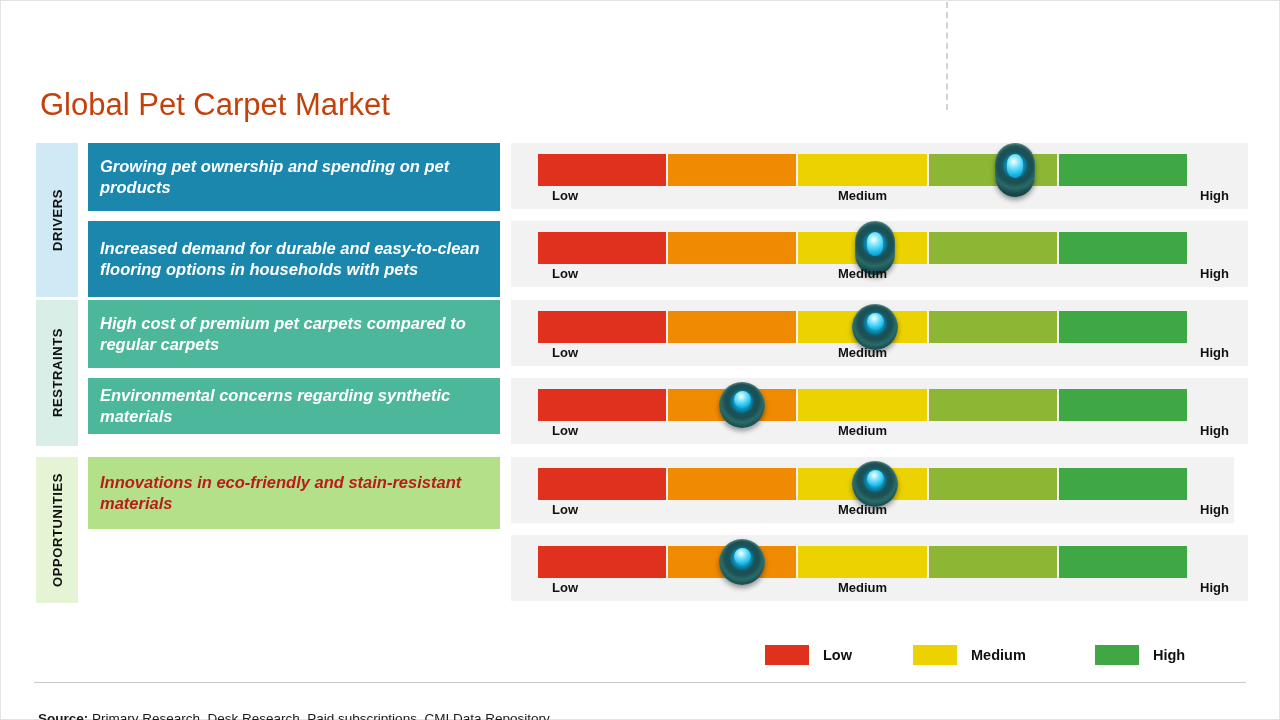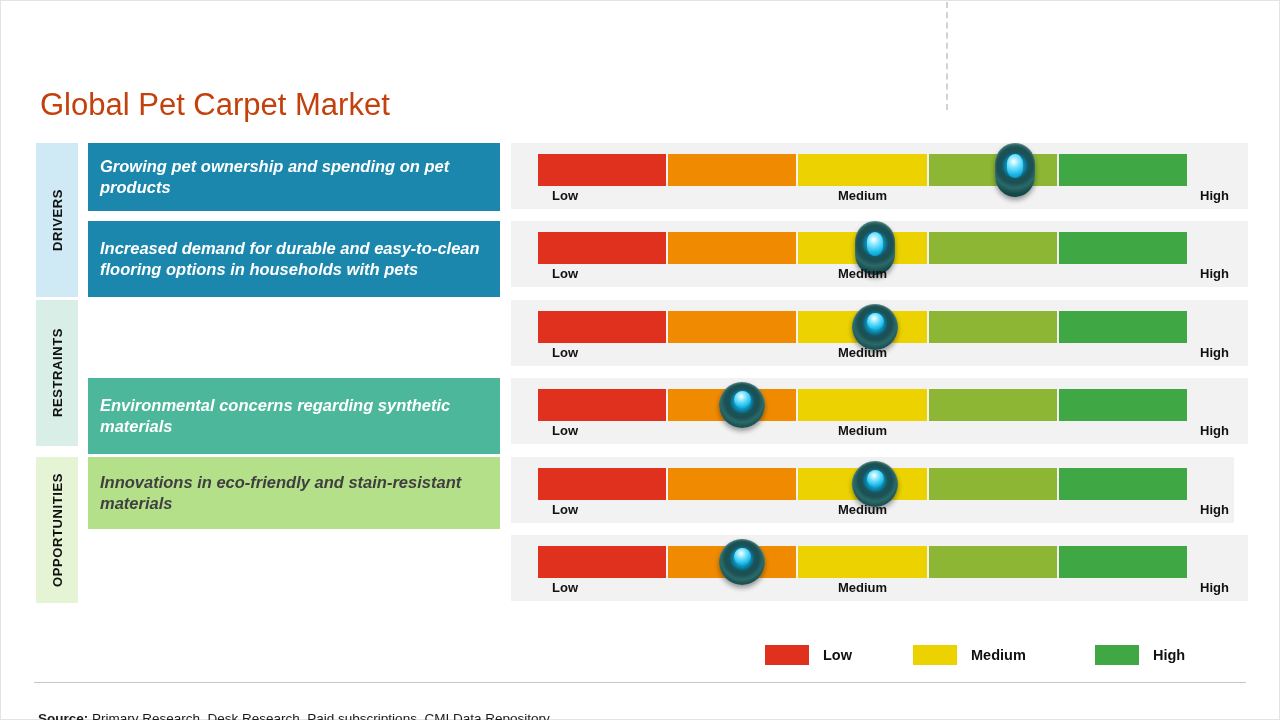--- a/index.html
+++ b/index.html
@@ -248,22 +248,23 @@
   </div>
   <div class="cat-strip" id="cat-1" style="top: 300px; height: 146px; background: rgb(216, 238, 230);">
     <span class="cat-label">RESTRAINTS</span>
   </div>
   <div class="cat-strip" id="cat-2" style="top: 457px; height: 146px; background: rgb(228, 244, 212);">
     <span class="cat-label">OPPORTUNITIES</span>
   </div>
 
   <div class="factor-box" id="fb-0" style="top: 143px; height: 68px; background: rgb(27, 135, 172); color: rgb(255, 255, 255);">Growing pet ownership and spending on pet products</div>
   <div class="factor-box" id="fb-1" style="top: 221px; height: 76px; background: rgb(27, 135, 172); color: rgb(255, 255, 255);">Increased demand for durable and easy-to-clean flooring options in households with pets</div>
-  <div class="factor-box" id="fb-3" style="top: 378px; height: 76px; background: rgb(76, 183, 154); color: rgb(255, 255, 255);">Environmental concerns regarding synthetic materials</div>
-  <div class="factor-box" id="fb-4" style="top: 457px; height: 72px; background: rgb(181, 224, 138); color: #404040;">Innovations in eco-friendly and stain-resistant materials</div>
+  <div class="factor-box" id="fb-2" style="top: 300px; height: 68px; background: rgb(76, 183, 154); color: rgb(255, 255, 255);">High cost of premium pet carpets compared to regular carpets</div>
+  <div class="factor-box" id="fb-3" style="top: 378px; height: 56px; background: rgb(76, 183, 154); color: rgb(255, 255, 255);">Environmental concerns regarding synthetic materials</div>
+  <div class="factor-box" id="fb-4" style="top: 457px; height: 72px; background: rgb(181, 224, 138); color: #b91c1c;">Innovations in eco-friendly and stain-resistant materials</div>
 
   <div id="gauges">
       <div class="gauge-row" style="left: 511px; top: 143px; width: 737px; height: 66px; background: rgb(242, 242, 242);">
         <div class="gauge-bar" style="width: 649px;">
           <div class="seg" style="width: 128.2px; background: rgb(224, 48, 30);"></div>
           <div class="seg" style="width: 128.2px; background: rgb(240, 138, 0);"></div>
           <div class="seg" style="width: 128.2px; background: rgb(235, 210, 0);"></div>
           <div class="seg" style="width: 128.2px; background: rgb(140, 182, 51);"></div>
           <div class="seg" style="width: 128.2px; background: rgb(63, 168, 69);"></div>
         </div>

